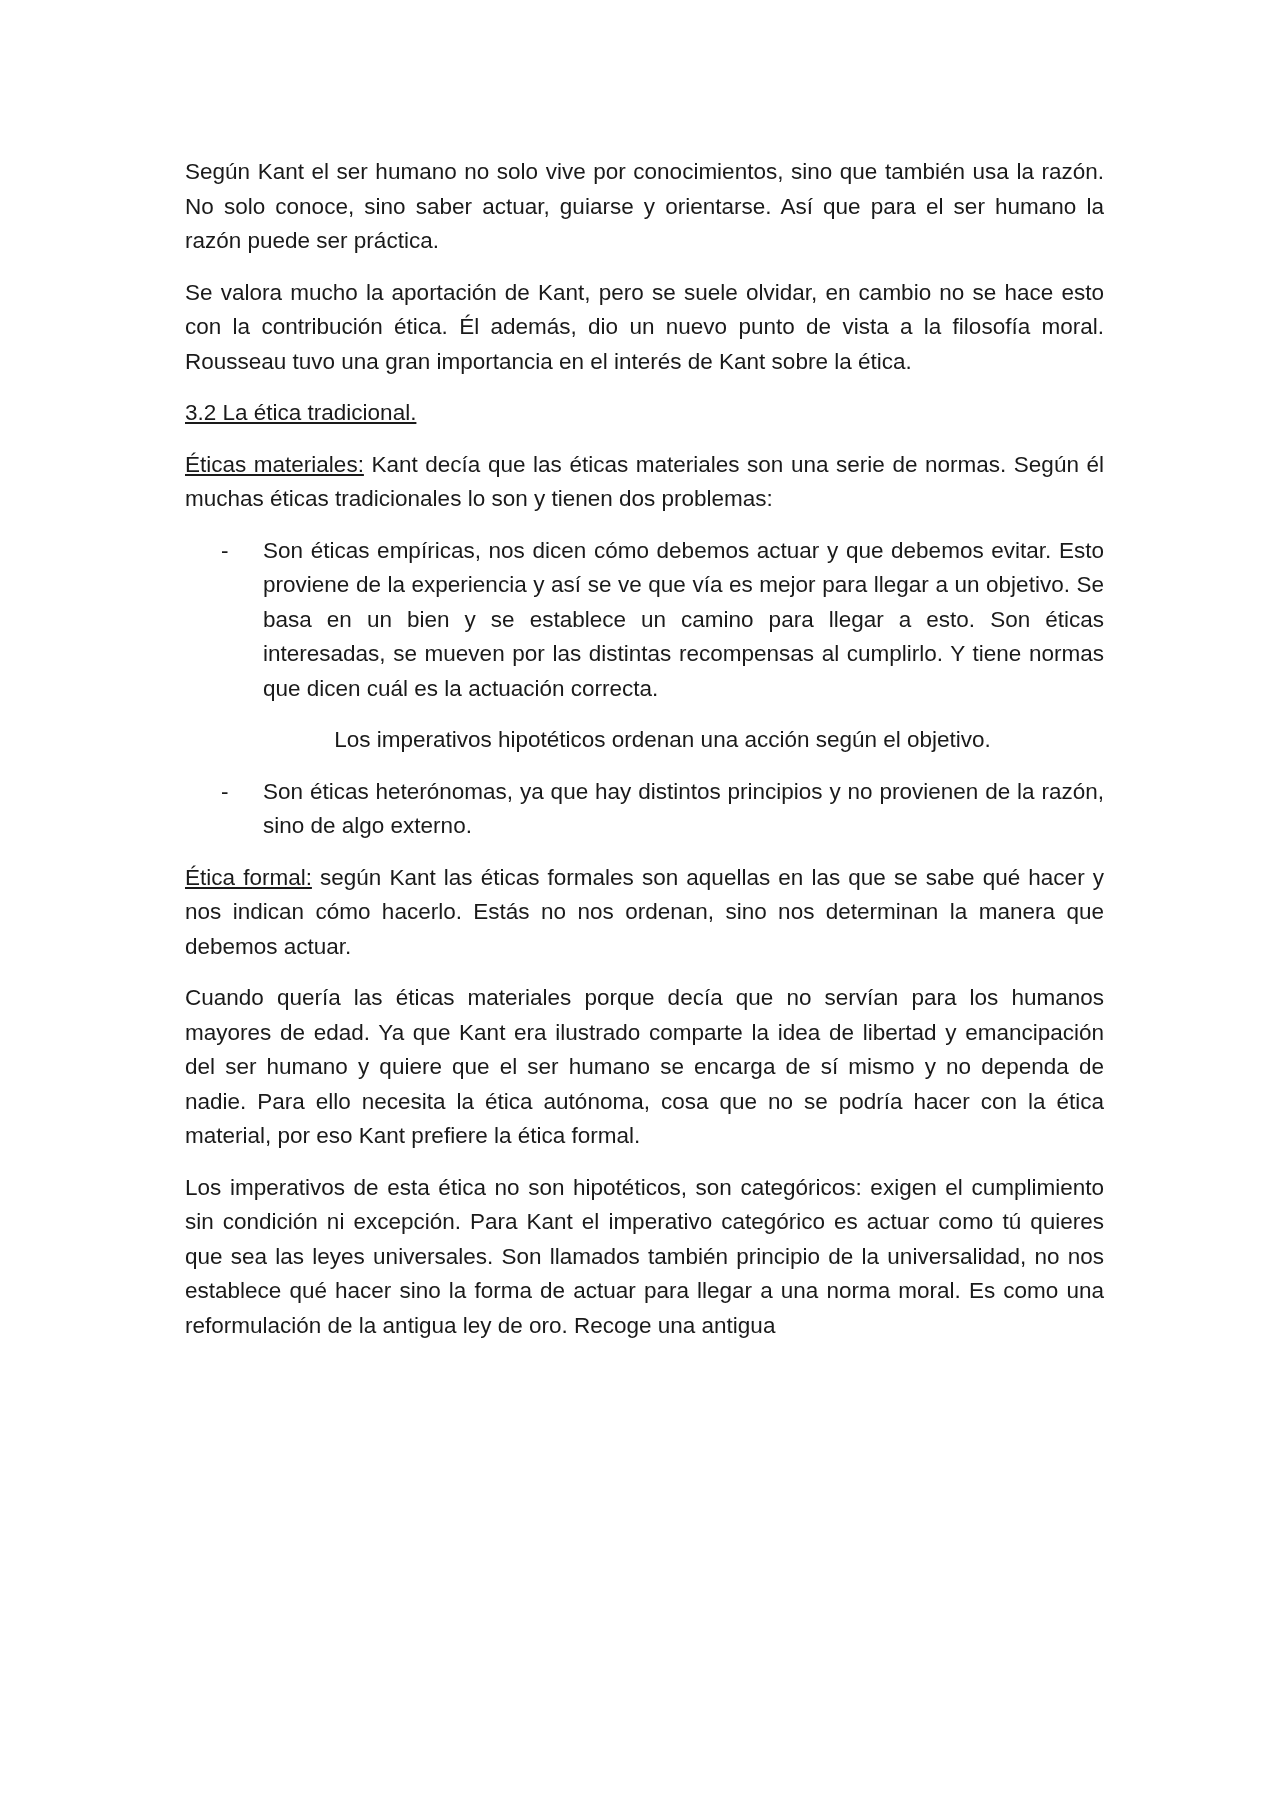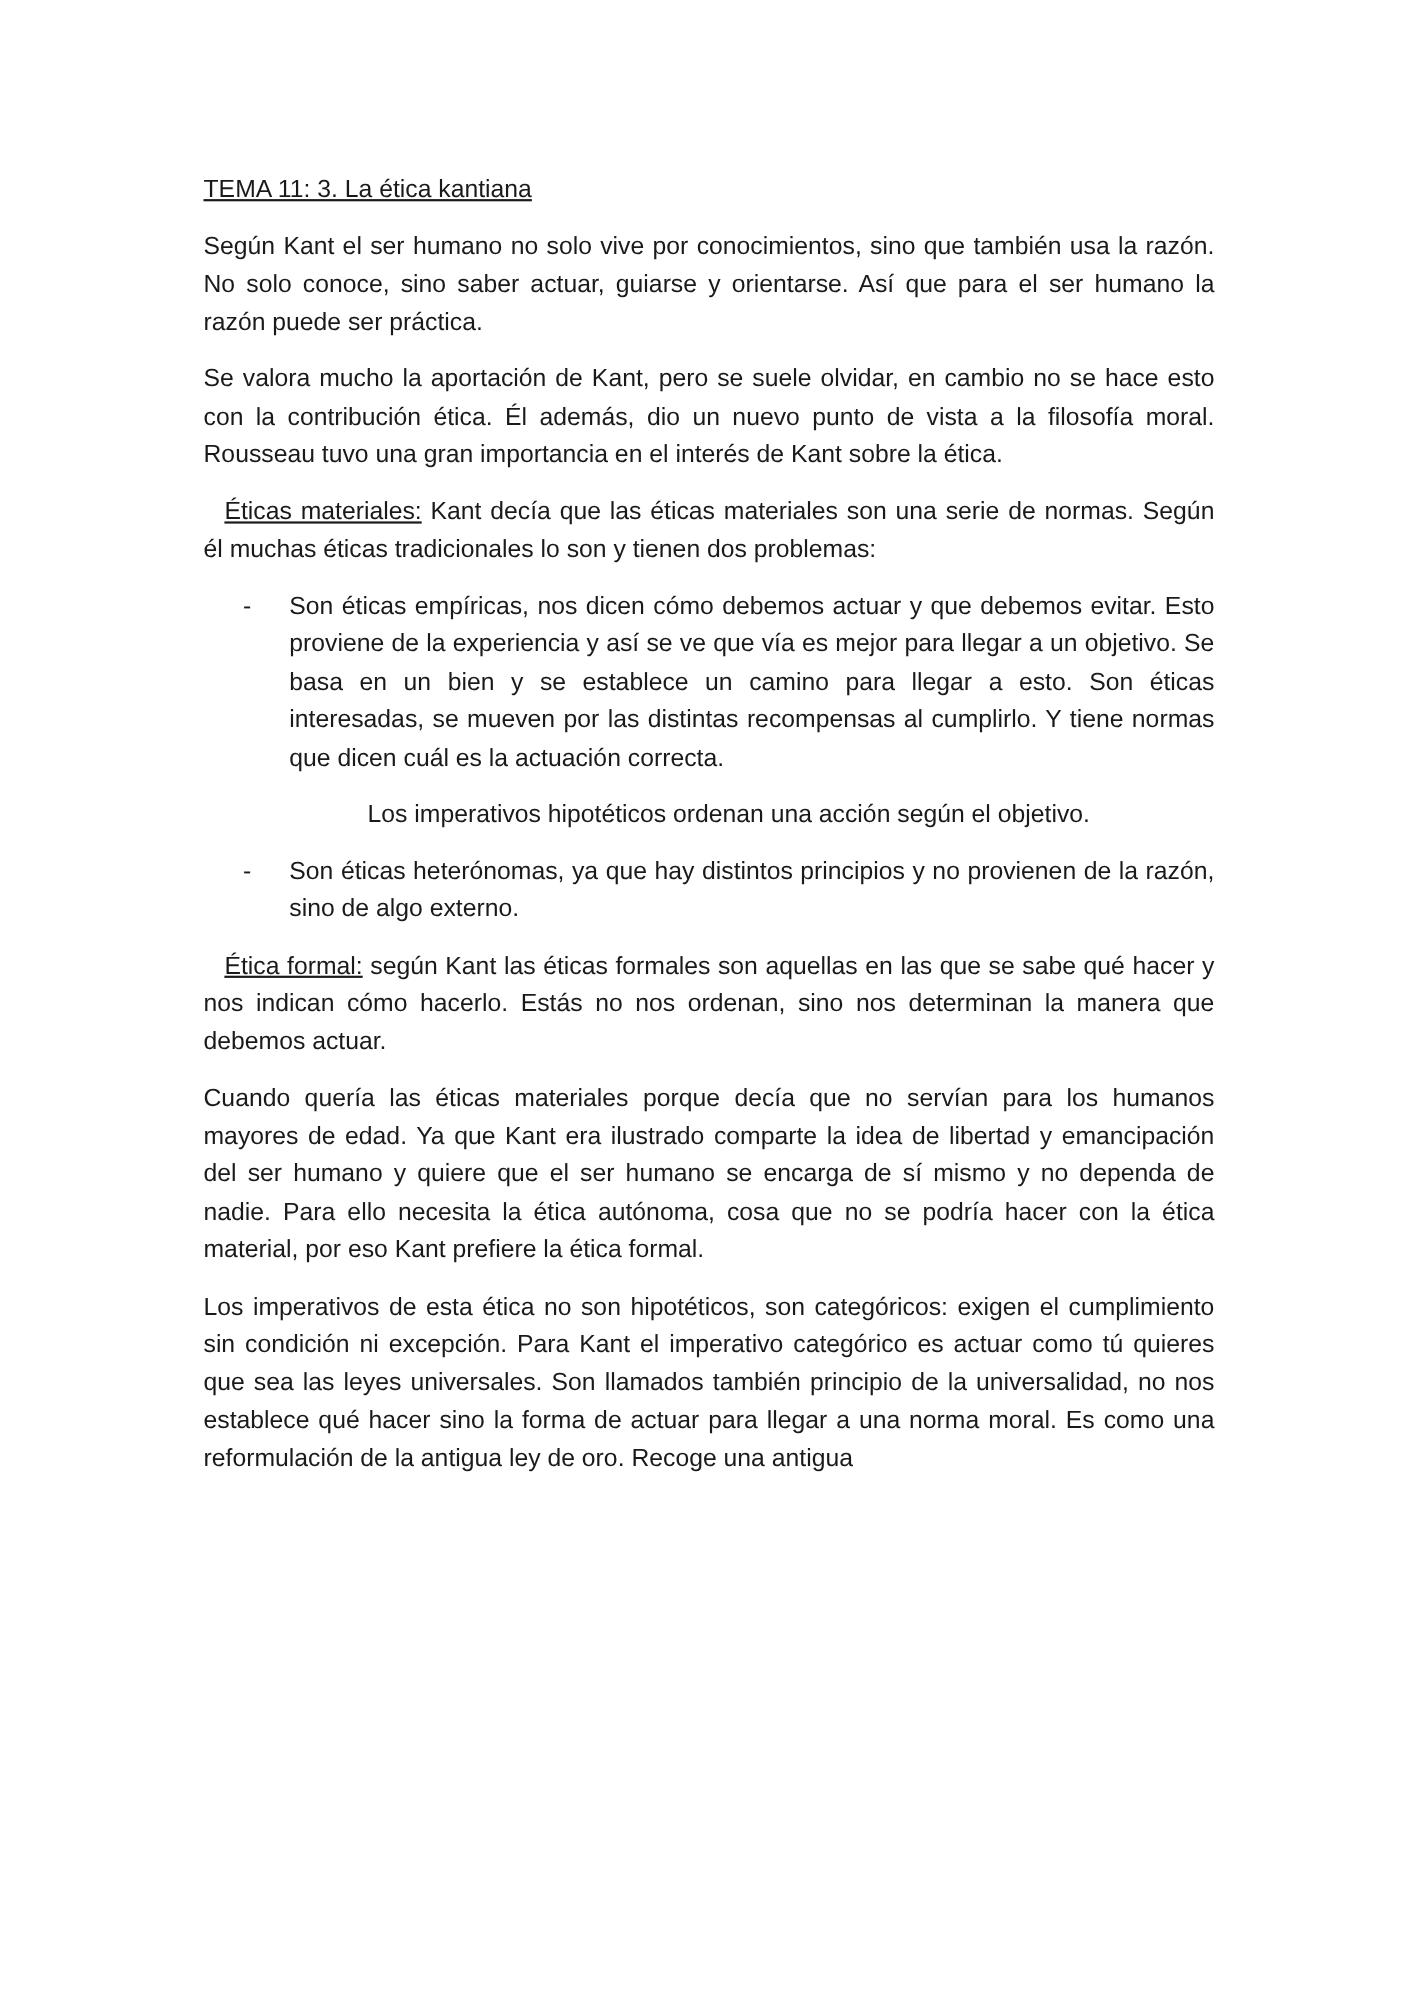--- a/index.html
+++ b/index.html
@@ -1,35 +1,35 @@
 <!DOCTYPE html>
 <html><head>
 <meta charset="utf-8">
 <style>
   html, body { margin:0; padding:0; background:#ffffff; }
   body { width:1280px; height:1811px; position:relative; overflow:hidden;
          font-family:"Liberation Sans", "DejaVu Sans", sans-serif; color:#1a1a1a; }
   .page { position:absolute; left:185px; top:155px; width:919px; }
   p { margin:0 0 17px 0; font-size:22.5px; line-height:34.5px; text-align:justify; }
   .h { text-decoration:underline; text-align:left; }
-  .u { text-decoration:underline;margin-left:19px; }
+  .u { text-decoration:underline; }
   .bullet { position:relative; padding-left:78px; margin-bottom:17px; }
   .bullet .dash { position:absolute; left:36px; top:0; font-size:22.5px; line-height:34.5px; }
   .bullet p { margin:0; }
   .indent { padding-left:36px; text-align:center; }
 </style>
 </head>
 <body>
 
 <div class="page">
-  <p class="h">TEMA 11: 3. La ética kantiana</p>
   <p>Según Kant el ser humano no solo vive por conocimientos, sino que también usa la razón. No solo conoce, sino saber actuar, guiarse y orientarse. Así que para el ser humano la razón puede ser práctica.</p>
 
   <p>Se valora mucho la aportación de Kant, pero se suele olvidar, en cambio no se hace esto con la contribución ética. Él además, dio un nuevo punto de vista a la filosofía moral. Rousseau tuvo una gran importancia en el interés de Kant sobre la ética.</p>
 
+  <p class="h">3.2 La ética tradicional.</p>
   <p><span class="u">Éticas materiales:</span><span> Kant decía que las éticas materiales son una serie de normas. Según él muchas éticas tradicionales lo son y tienen dos problemas:</span></p>
 
   <div class="bullet">
     <span class="dash">-</span>
     <p>Son éticas empíricas, nos dicen cómo debemos actuar y que debemos evitar. Esto proviene de la experiencia y así se ve que vía es mejor para llegar a un objetivo. Se basa en un bien y se establece un camino para llegar a esto. Son éticas interesadas, se mueven por las distintas recompensas al cumplirlo. Y tiene normas que dicen cuál es la actuación correcta.</p>
   </div>
 
   <p class="indent">Los imperativos hipotéticos ordenan una acción según el objetivo.</p>
 
   <div class="bullet">

